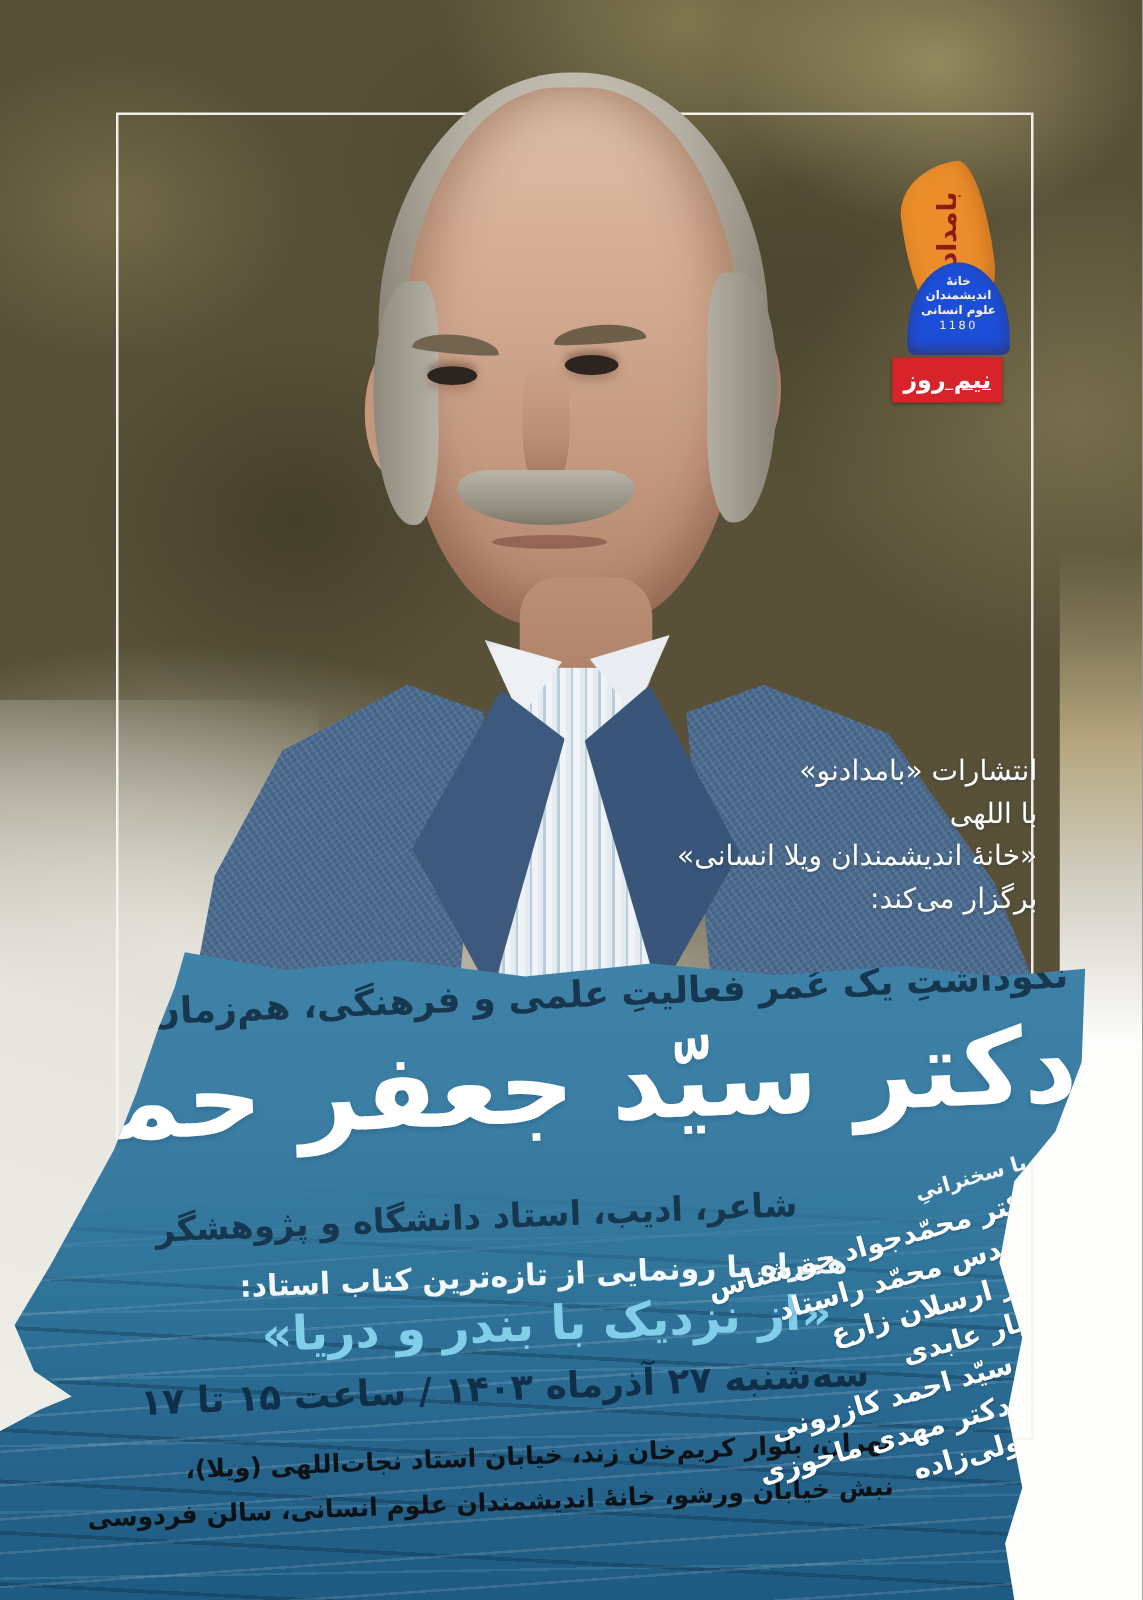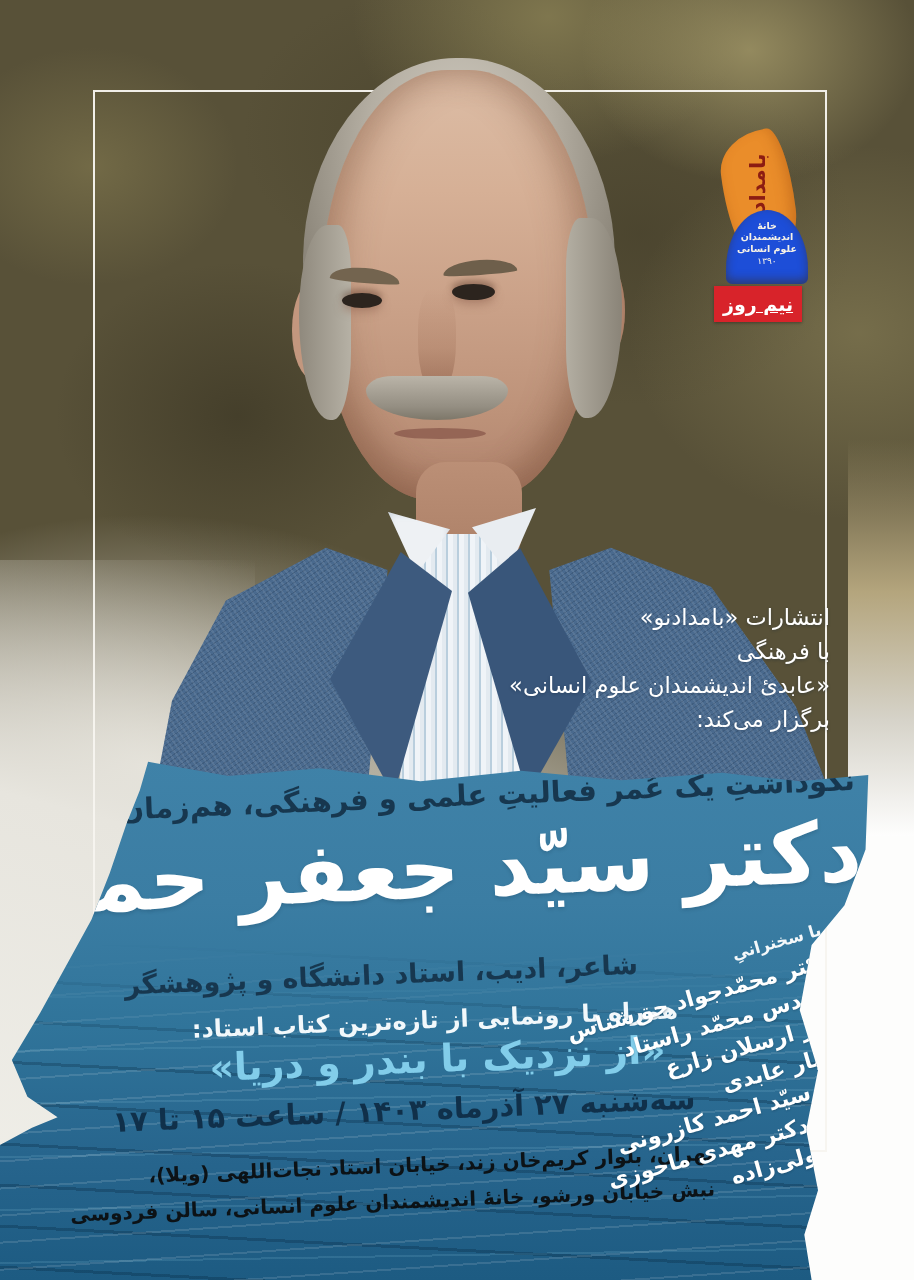--- a/index.html
+++ b/index.html
@@ -160,30 +160,30 @@
     <div class="abs lapel-l"></div>
     <div class="abs lapel-r"></div>
   </div>
 
   <div class="abs logo-bamdad">
     <div class="bamdad-shape"></div>
     <div class="bamdad-text">بامداد نو</div>
   </div>
   <div class="abs logo-house">
     <span class="cal">خانهٔ اندیشمندان علوم انسانی</span>
-    <span class="yr">۱۳۹۰</span>
+    <span class="yr">1180</span>
   </div>
   <div class="abs logo-nimrooz">
     <span>نیم روز</span>
   </div>
 
   <div class="abs org">
     <div>انتشارات «بامدادنو»</div>
-    <div>با فرهنگی</div>
-    <div>«عابدیٔ اندیشمندان علوم انسانی»</div>
+    <div>با اللهی</div>
+    <div>«خانهٔ اندیشمندان ویلا انسانی»</div>
     <div>برگزار می‌کند:</div>
   </div>
 
   <div class="abs sheet">
     <div class="sea"></div>
     <div class="sheet-inner">
       <div class="abs occasion">نکوداشتِ یک عُمر فعالیتِ علمی و فرهنگی، هم‌زمان با ۸۸ سالگی</div>
       <div class="abs big-title">دکتر سیّد جعفر حمیدی</div>
       <div class="abs subtitle">شاعر، ادیب، استاد دانشگاه و پژوهشگر</div>
       <div class="abs book-intro">همراه با رونمایی از تازه‌ترین کتاب استاد:</div>

